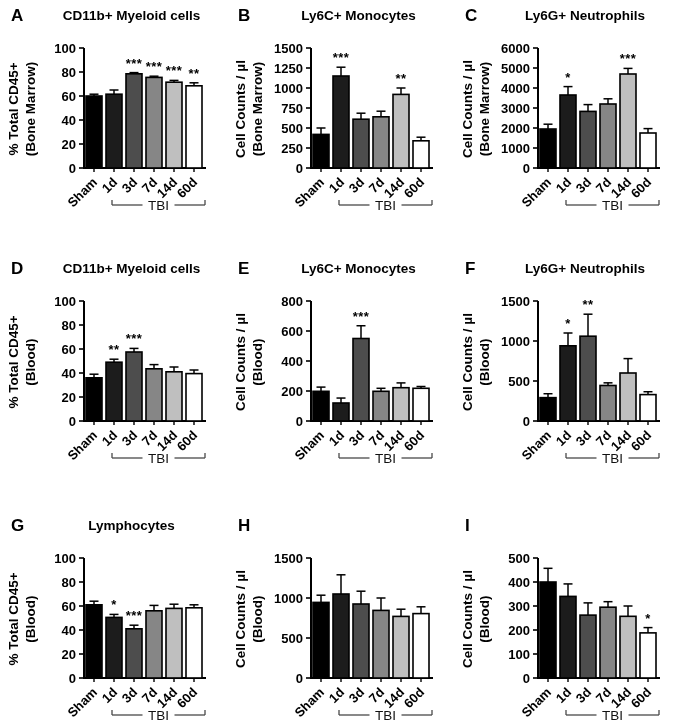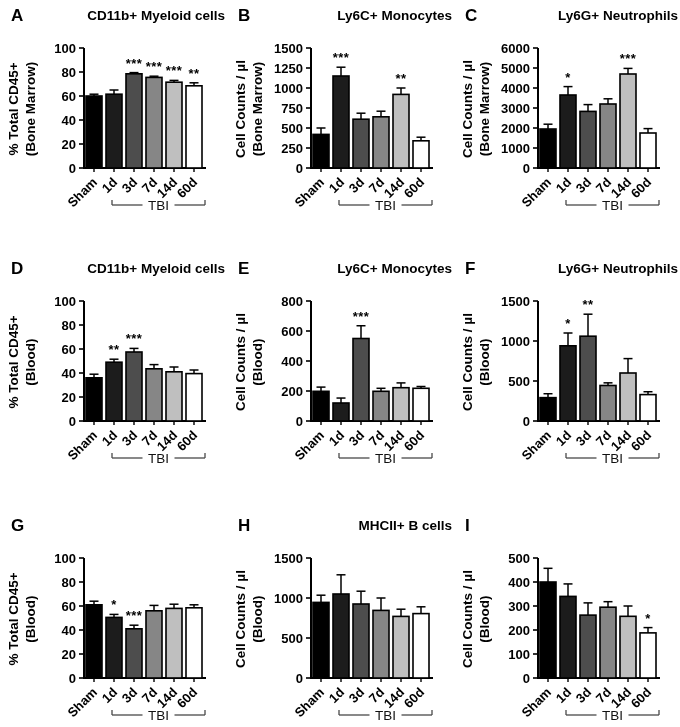--- a/index.html
+++ b/index.html
@@ -10,21 +10,21 @@
   }
   .panel{position:relative;--off:0px;}
   .panel.row2{--off:11px;}
   .panel.row3{--off:25px;}
   .plabel{
     position:absolute;left:11px;top:calc(7px + var(--off));
     font-size:17px;font-weight:bold;line-height:17px;
   }
   .ptitle{
     position:absolute;left:38px;right:2px;top:calc(8px + var(--off));margin:0;
-    text-align:right;font-size:13.5px;font-weight:bold;line-height:15px;
+    text-align:center;font-size:13.5px;font-weight:bold;line-height:15px;
   }
   .ylab{
     position:absolute;left:-61px;top:calc(91px + var(--off));width:168px;height:36px;
     transform:rotate(-90deg);text-align:center;
     font-size:13.5px;font-weight:bold;line-height:17px;white-space:nowrap;
   }
   svg.chart{position:absolute;left:0;top:0;width:227px;height:242px;overflow:visible;}
   svg.chart text{fill:#000;}
   svg.chart .tick{font-size:13px;font-weight:bold;}
   svg.chart .xlab{font-size:13px;font-weight:bold;}
@@ -414,20 +414,21 @@
           <line x1="205" y1="216" x2="205" y2="211" stroke="#4a4a4a" stroke-width="1.3"></line>
           <line x1="112" y1="216" x2="142.5" y2="216" stroke="#4a4a4a" stroke-width="1.3"></line>
           <line x1="174.5" y1="216" x2="205" y2="216" stroke="#4a4a4a" stroke-width="1.3"></line>
           <text x="158.5" y="220.5" text-anchor="middle" class="tbi">TBI</text>
         </g>
       </svg>
   </section>
 
   <section class="panel row3">
     <span class="plabel">G</span>
+    <h3 class="ptitle">Lymphocytes</h3>
     <div class="ylab">
       <span>% Total CD45+</span><br>
       <span>(Blood)</span>
     </div>
     <svg class="chart">
         <g>
           <line x1="84" y1="73" x2="84" y2="194" stroke="#000000" stroke-width="2"></line>
           <line x1="79" y1="193" x2="84" y2="193" stroke="#000000" stroke-width="1.6"></line>
           <text x="76" y="197.5" text-anchor="end" class="tick">0</text>
           <line x1="79" y1="169" x2="84" y2="169" stroke="#000000" stroke-width="1.6"></line>
@@ -477,21 +478,20 @@
           <line x1="205" y1="230" x2="205" y2="225" stroke="#4a4a4a" stroke-width="1.3"></line>
           <line x1="112" y1="230" x2="142.5" y2="230" stroke="#4a4a4a" stroke-width="1.3"></line>
           <line x1="174.5" y1="230" x2="205" y2="230" stroke="#4a4a4a" stroke-width="1.3"></line>
           <text x="158.5" y="234.5" text-anchor="middle" class="tbi">TBI</text>
         </g>
       </svg>
   </section>
 
   <section class="panel row3">
     <span class="plabel">H</span>
-    <h3 class="ptitle">MHCII+ B cells</h3>
     <div class="ylab">
       <span>Cell Counts / µl</span><br>
       <span>(Blood)</span>
     </div>
     <svg class="chart">
         <g>
           <line x1="84" y1="73" x2="84" y2="194" stroke="#000000" stroke-width="2"></line>
           <line x1="79" y1="193" x2="84" y2="193" stroke="#000000" stroke-width="1.6"></line>
           <text x="76" y="197.5" text-anchor="end" class="tick">0</text>
           <line x1="79" y1="153" x2="84" y2="153" stroke="#000000" stroke-width="1.6"></line>

